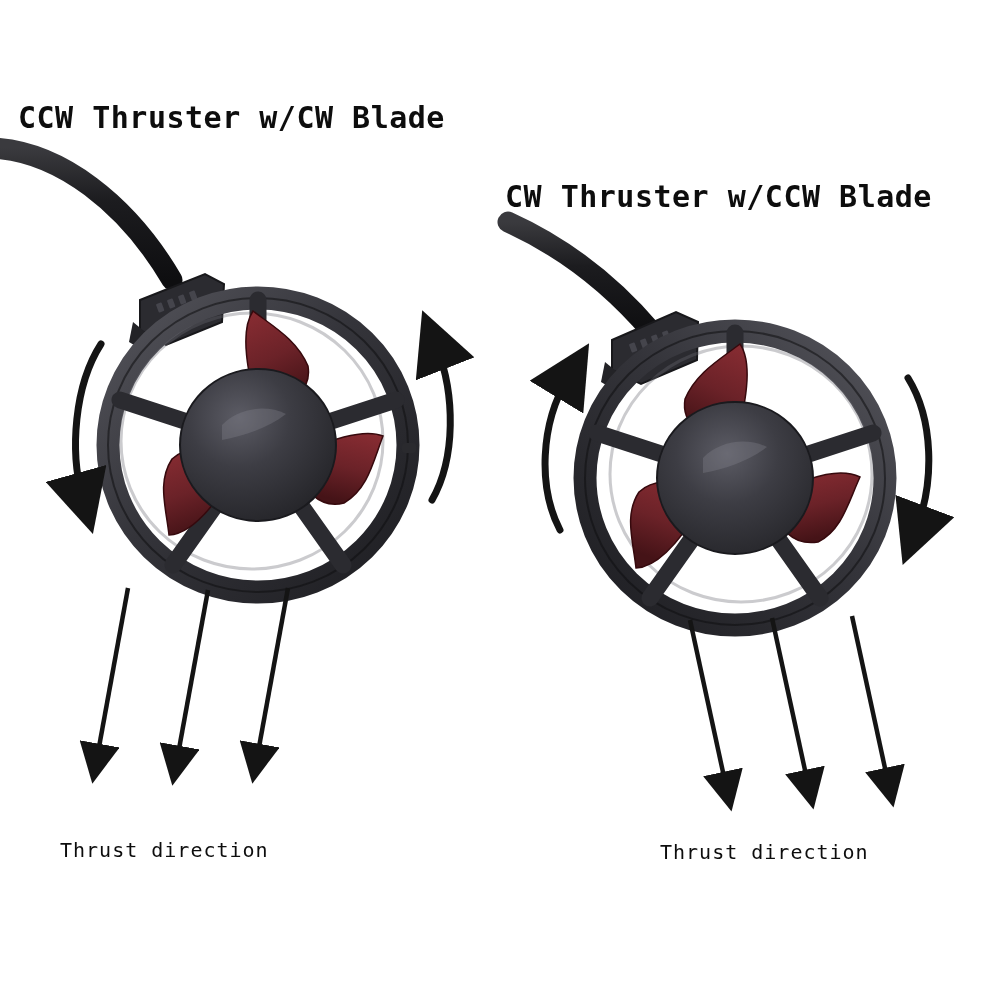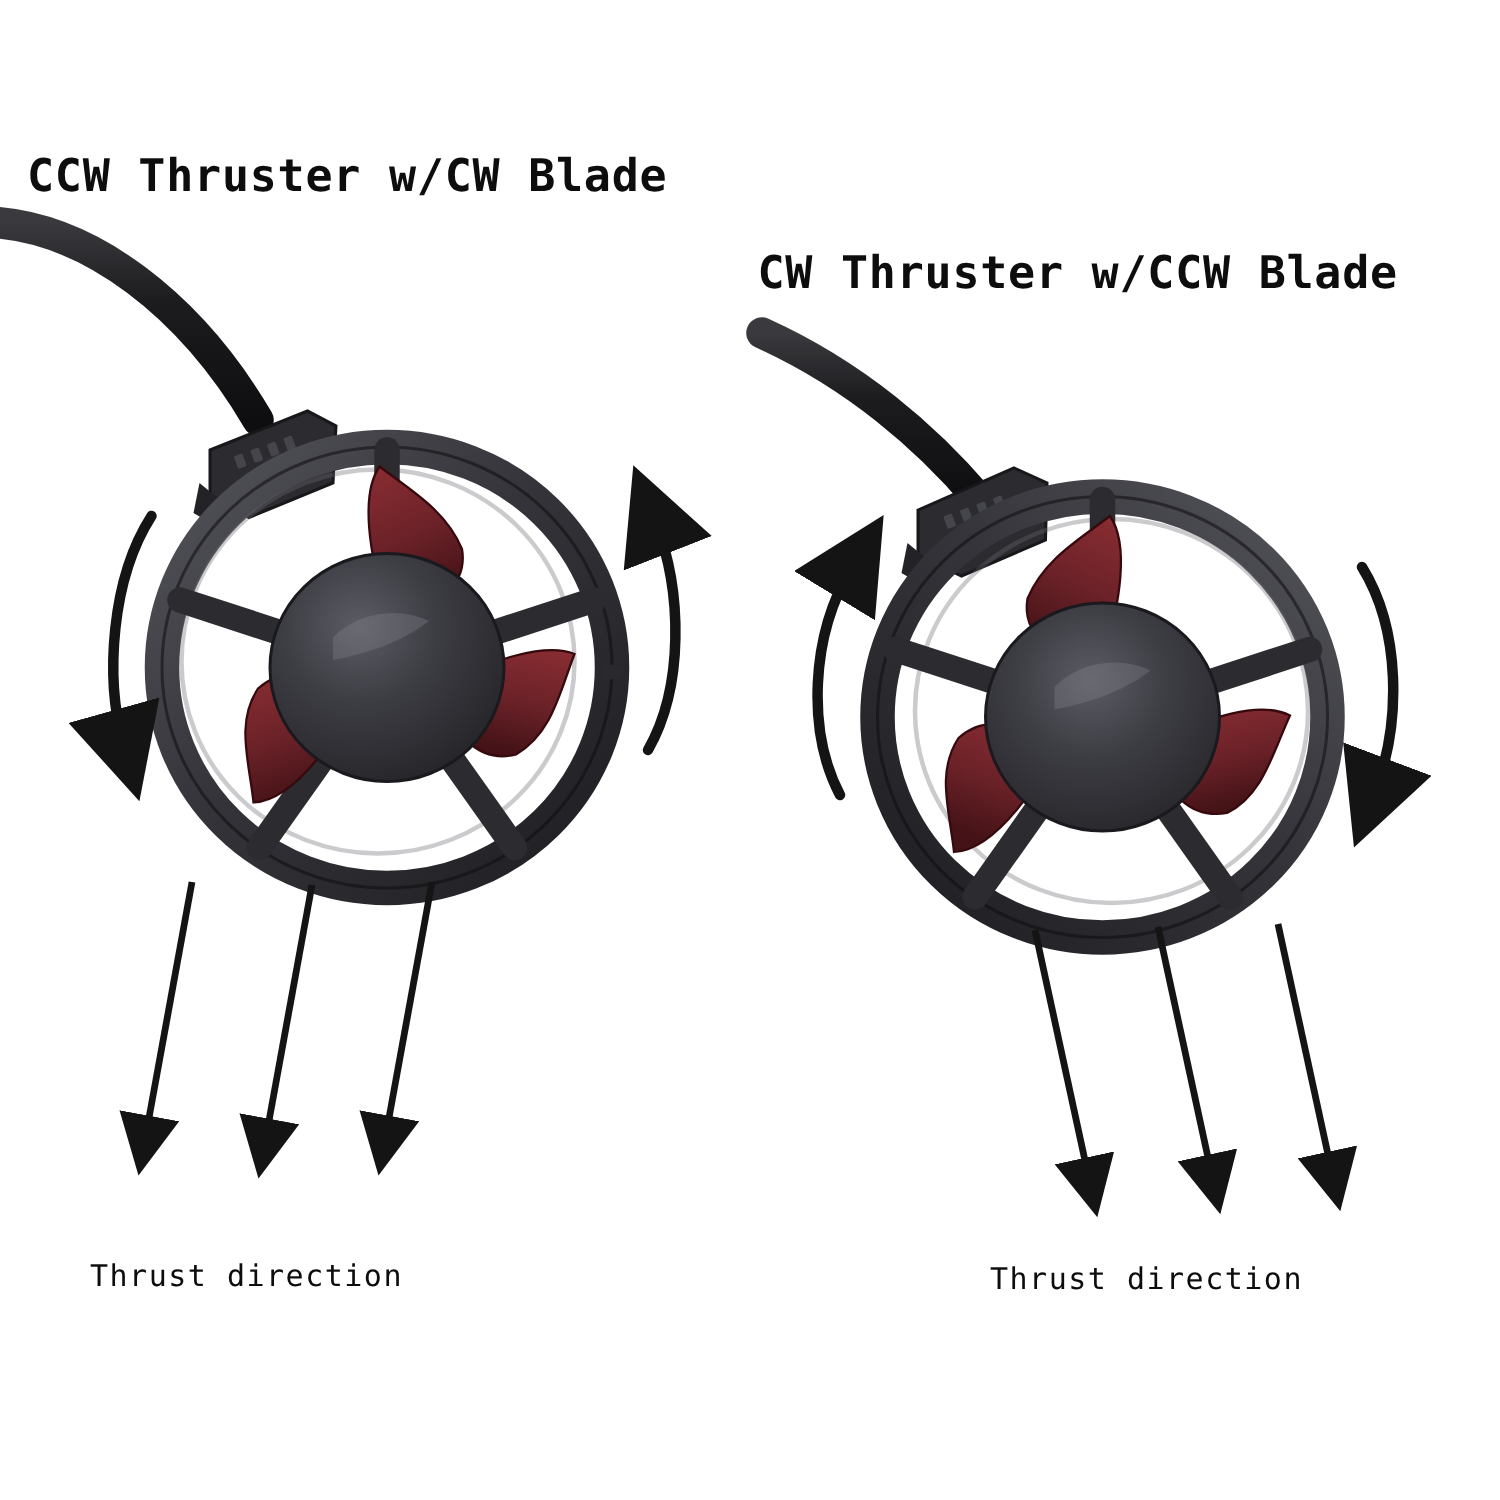--- a/index.html
+++ b/index.html
@@ -15,21 +15,21 @@
     position:absolute;
     color:#0d0d0d;
     font-family:"DejaVu Sans Mono", monospace;
     font-weight:700;
     white-space:nowrap;
     letter-spacing:0.5px;
   }
   .title{font-size:30px;}
   .thrustlbl{font-size:20px;font-weight:400;letter-spacing:1px;}
   #lbl-ccw{left:18px;top:100px;}
-  #lbl-cw{left:505px;top:165px;}
+  #lbl-cw{left:505px;top:179px;}
   #lbl-thrust-l{left:60px;top:838px;}
   #lbl-thrust-r{left:660px;top:840px;}
   svg{position:absolute;left:0;top:0;}
 </style>
 </head>
 <body>
 
 <div id="stage">
 
   <svg width="1000" height="1000" viewBox="0 0 1000 1000">

